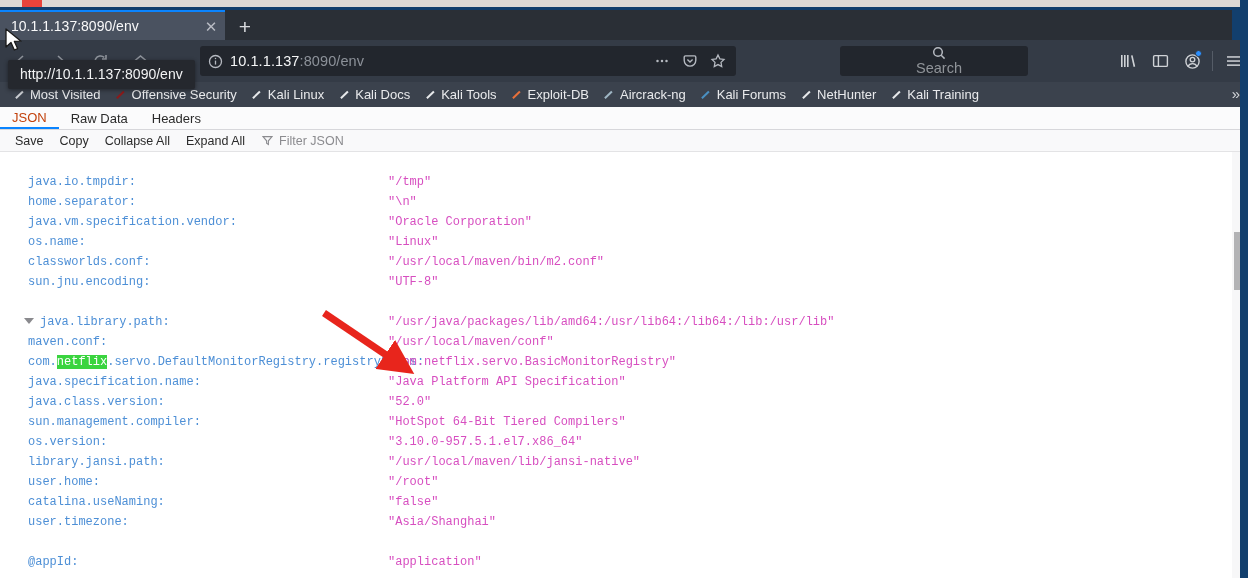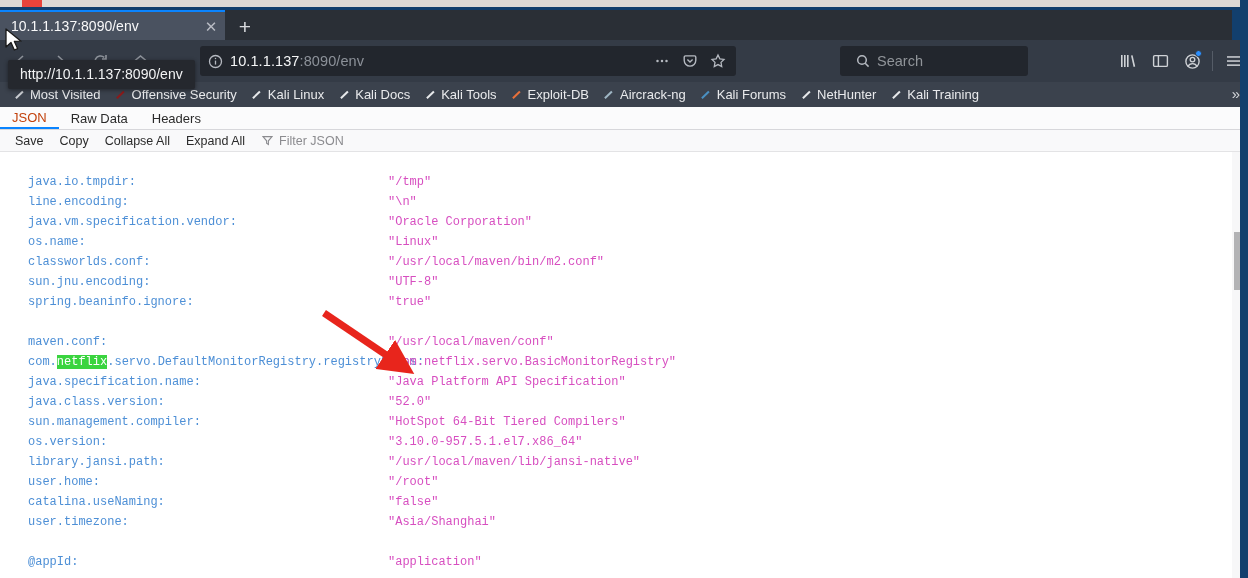--- a/index.html
+++ b/index.html
@@ -85,21 +85,21 @@
     margin-left:auto; display:flex; align-items:center; padding-right:4px;
   }
   .url-icon {
     width:28px; height:28px; display:flex; align-items:center; justify-content:center;
     color:#b5b9c0;
   }
 
   .searchbar {
     position:absolute; left:840px; top:46px; width:188px; height:30px;
     background:#22262d; border-radius:3px;
-    display:flex; align-items:center; gap:7px; padding-left:16px;
+    display:flex; align-items:center; padding-left:10px;flex-direction:column;
   }
   .search-ph { font-size:14.5px; color:#909499; }
 
   .tool-icons {
     position:absolute; left:1112px; top:46px; height:30px;
     display:flex; align-items:center;
   }
   .tool-ic {
     width:32px; height:30px; display:flex; align-items:center; justify-content:center;
     color:#cfd2d6; position:relative;
@@ -445,42 +445,43 @@
       <div class="cliprow">
         <div class="row" style="top:0">
           <span class="key">&nbsp;</span>
         </div>
       </div>
       <div class="row" style="top: 20px;">
         <span class="key">java.io.tmpdir:</span>
         <span class="val">"/tmp"</span>
       </div>
       <div class="row" style="top: 40px;">
-        <span class="key">line.encoding:</span>
+        <span class="key">home.separator:</span>
         <span class="val">"\n"</span>
       </div>
       <div class="row" style="top: 60px;">
         <span class="key">java.vm.specification.vendor:</span>
         <span class="val">"Oracle Corporation"</span>
       </div>
       <div class="row" style="top: 80px; padding-left: 30px;">
         <span class="key">os.name:</span>
         <span class="val">"Linux"</span>
       </div>
       <div class="row" style="top: 100px;">
         <span class="key">classworlds.conf:</span>
         <span class="val">"/usr/local/maven/bin/m2.conf"</span>
       </div>
       <div class="row" style="top: 120px;">
         <span class="key">sun.jnu.encoding:</span>
         <span class="val">"UTF-8"</span>
       </div>
-      <div class="row" style="top: 140px;">
-        <span class="key">spring.beaninfo.ignore:</span>
-        <span class="val">"true"</span>
+      <div class="row" style="top: 160px;">
+        <span class="twisty"></span>
+        <span class="key indent">java.library.path:</span>
+        <span class="val">"/usr/java/packages/lib/amd64:/usr/lib64:/lib64:/lib:/usr/lib"</span>
       </div>
       <div class="row" style="top: 180px;">
         <span class="key">maven.conf:</span>
         <span class="val">"/usr/local/maven/conf"</span>
       </div>
       <div class="row" style="top: 200px;">
         <span class="key">com.<span class="hl">netflix</span>.servo.DefaultMonitorRegistry.registryClass:</span>
         <span class="val">"com.netflix.servo.BasicMonitorRegistry"</span>
       </div>
       <div class="row" style="top: 220px;">

